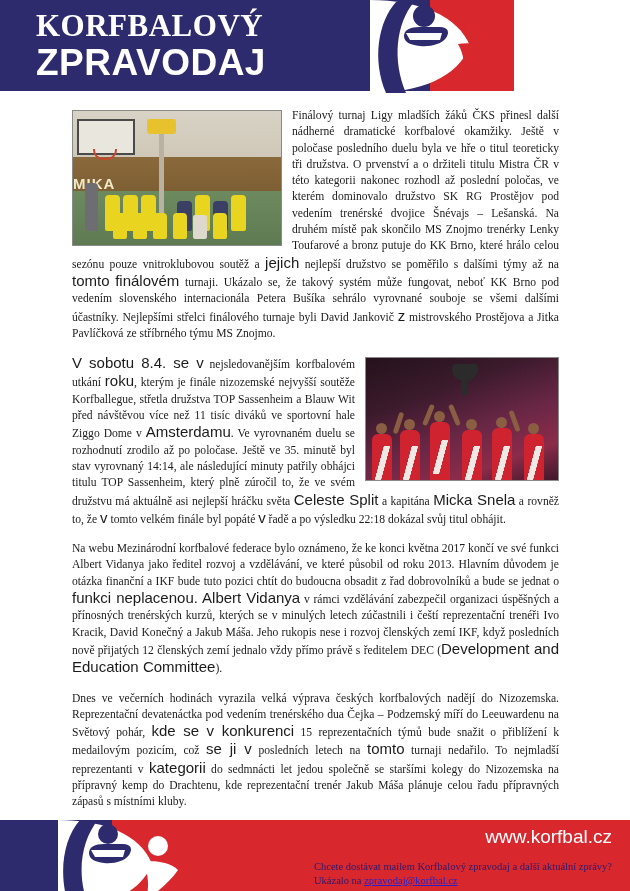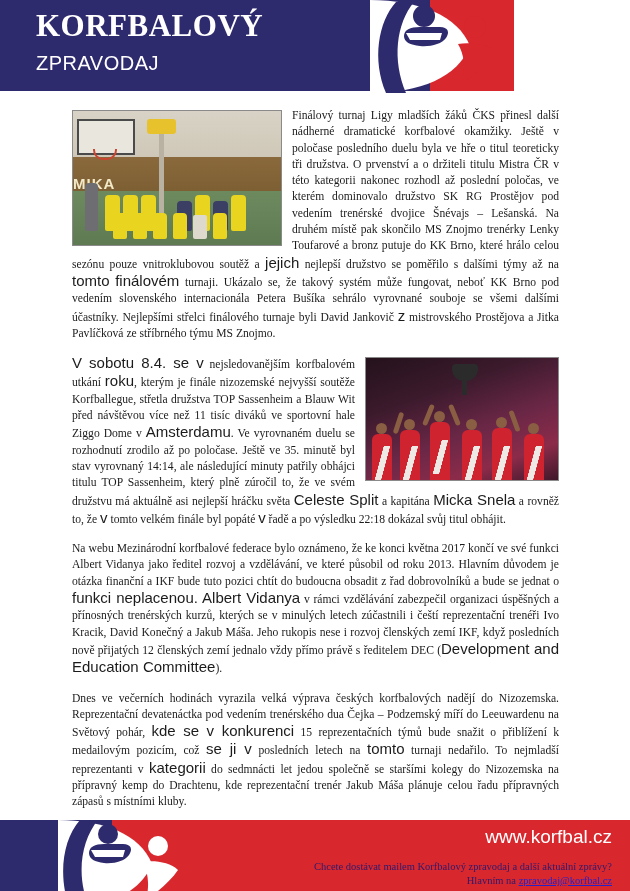--- a/index.html
+++ b/index.html
@@ -49,22 +49,22 @@
     font-family: "Liberation Serif", serif;
     font-weight: bold;
     font-size: 31px;
     letter-spacing: 0.5px;
     color: #ffffff;
     line-height: 36px;
     white-space: nowrap;
   }
   .title-zpravodaj {
     font-family: "Liberation Sans", sans-serif;
-    font-weight: normal;
-    font-size: 20px;
+    font-weight: bold;
+    font-size: 37px;
     letter-spacing: 0.5px;
     color: #ffffff;
     line-height: 38px;
     white-space: nowrap;
   }
   .issue-number {
     position: absolute;
     top: 10px;
     left: 470px;
     font-family: "Liberation Sans", sans-serif;
@@ -162,21 +162,21 @@
     right: 18px;
     font-family: "Liberation Sans", sans-serif;
     font-size: 19px;
     color: #ffffff;
     white-space: nowrap;
   }
   .footer-note {
     position: absolute;
     top: 40px;
     right: 18px;
-    text-align: right;
+    text-align: left;
     font-family: "Liberation Serif", serif;
     font-size: 10.5px;
     color: #2b1a6e;
     line-height: 14px;
   }
   .footer-mail {
     color: #2323c8;
     text-decoration: underline;
   }
 
@@ -379,15 +379,15 @@
     <path d="M31 33 C 31 27, 37 24, 46 24 L 65 24 C 73 24, 75 29, 71 35 C 67 41, 56 44, 46 43 C 37 42, 31 39, 31 33 Z" fill="#2E2A6E"></path>
     <path d="M33 30 L 67 30 L 65 37 L 37 37 Z" fill="#ffffff"></path>
     <circle cx="100" cy="26" r="10" fill="#ffffff"></circle>
     <path d="M84 42 C 96 40, 112 42, 120 50 C 112 62, 98 73, 88 80 C 92 64, 90 51, 84 42 Z" fill="#ffffff"></path>
   </svg>
 
   <div class="footer-url">www.korfbal.cz</div>
 
   <div class="footer-note">
     <div>Chcete dostávat mailem Korfbalový zpravodaj a další aktuální zprávy?</div>
-    <div><span>Hlavním na </span><a class="footer-mail" href="#">zpravodaj@korfbal.cz</a></div>
+    <div><span>Ukázalo na </span><a class="footer-mail" href="#">zpravodaj@korfbal.cz</a></div>
   </div>
 </div>
 
 </body></html>

